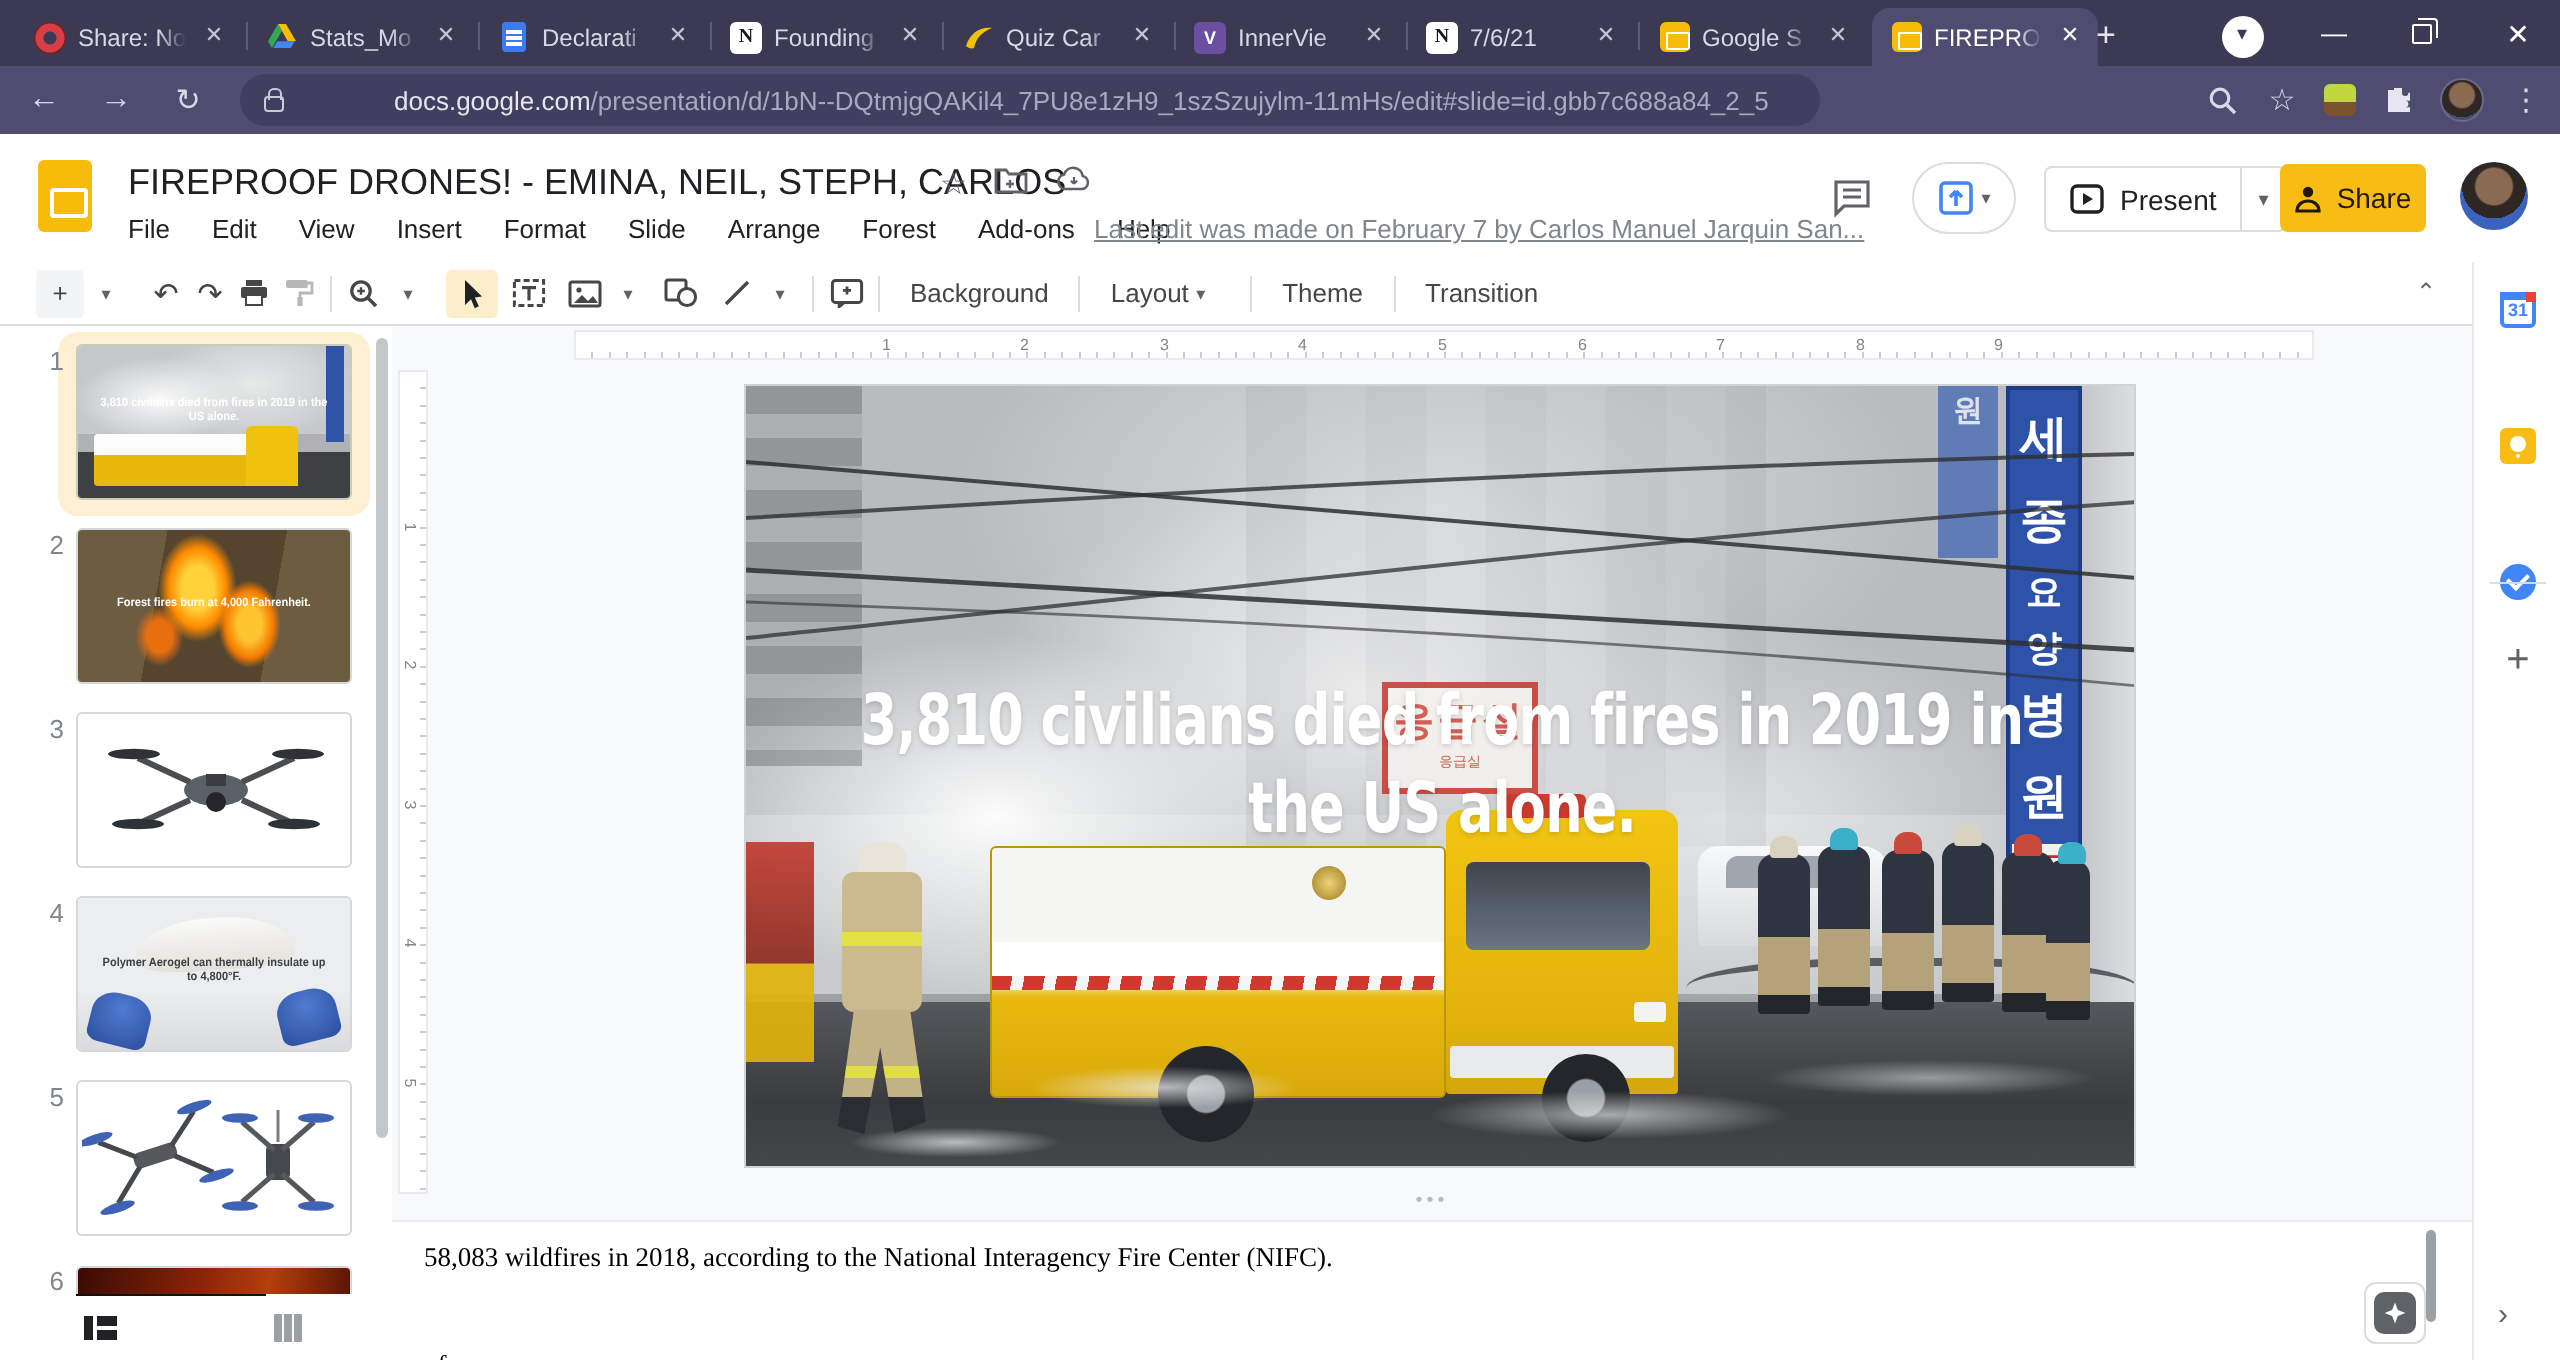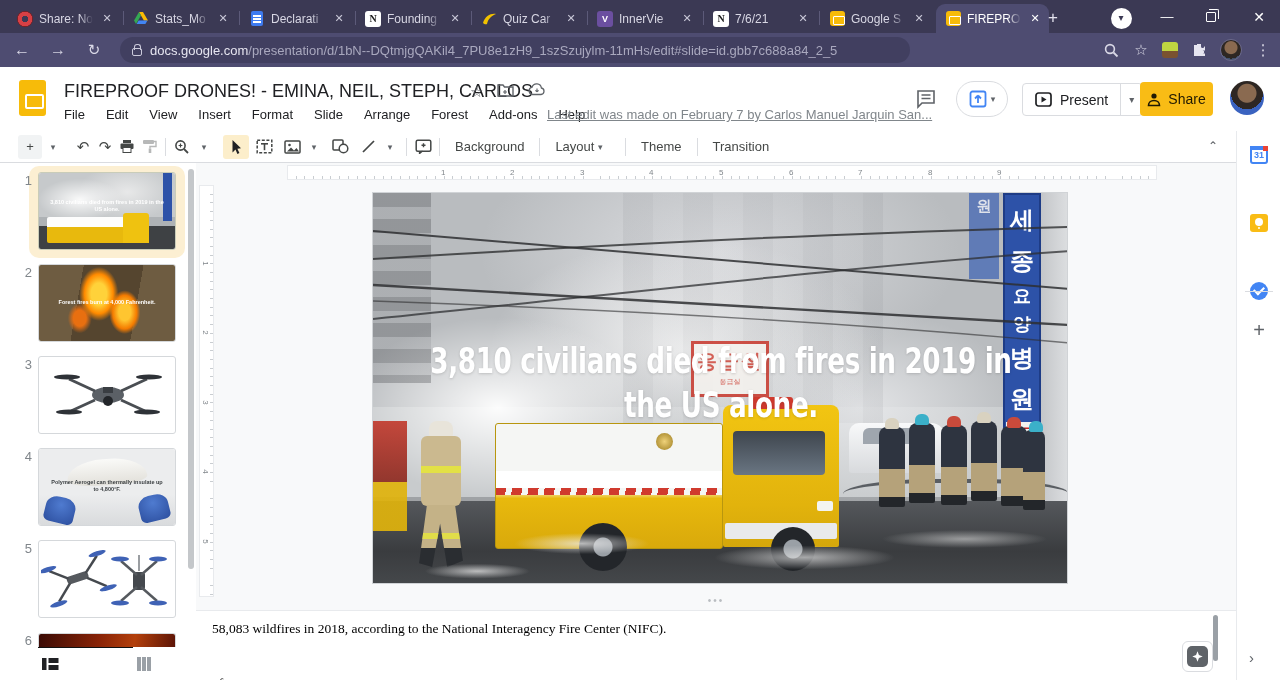--- a/index.html
+++ b/index.html
@@ -37,21 +37,21 @@
   .btn-max .sq::before { content:''; position:absolute; left:2px; top:-4px; width:9px; height:9px; border-top:1.2px solid #fff; border-right:1.2px solid #fff; border-radius:0 2px 0 0; }
   .btn-close { left:1238px; width:42px; font-size:14px; }
 
   
   .urlbar { position:absolute; top:33px; left:0; width:1280px; height:34px; background:#4E4C71; display:flex; align-items:center; }
   .nav-ic { color:#D9D8E6; font-size:16px; width:28px; text-align:center; }
   .nav-back { margin-left:8px; } .nav-fwd { margin-left:8px; opacity:.95; } .nav-reload { margin-left:8px; font-size:15px; }
   .url-pill { margin-left:12px; width:790px; height:26px; background:#413F60; border-radius:13px; display:flex; align-items:center; padding:0 12px; gap:8px; }
   .lock { width:10px; height:8px; border:1.4px solid #CBCADB; border-radius:2px; position:relative; margin-top:3px; }
   .lock::before { content:''; position:absolute; top:-5px; left:1px; width:5px; height:5px; border:1.4px solid #CBCADB; border-bottom:none; border-radius:3px 3px 0 0; }
-  .url-text { color:#E6E5F0; font-size:13px; white-space:nowrap; overflow:hidden; }
+  .url-text { color:#E6E5F0; font-size:13px; white-space:nowrap; overflow:hidden;margin-left:47px; }
   .url-text .url-dim { color:#A9A8BE; }
   .ub-right { position:absolute; right:8px; top:0; height:34px; display:flex; align-items:center; gap:12px; }
   .ub-ic { width:18px; height:18px; display:flex; align-items:center; justify-content:center; color:#D9D8E6; font-size:15px; }
   .ext-ic { width:16px; height:16px; border-radius:3px; background:linear-gradient(#BFD641 55%, #7A5230 55%); }
   .avatar-s { width:22px; height:22px; border-radius:50%; background:radial-gradient(circle at 50% 38%, #8a6a50 0 6px, #2e2723 7px 11px, #41506b 11px); border:1.5px solid #6B698A; }
 
   
   .appheader { position:absolute; top:67px; left:0; width:1280px; height:64px; background:#fff; }
   .logo-body { position:absolute; left:19px; top:13px; width:27px; height:36px; background:#F7BB09; border-radius:3px; }
   .logo-body::after { content:''; position:absolute; left:6px; top:14px; width:15px; height:11px; border:2.5px solid #fff; border-radius:2px; }

